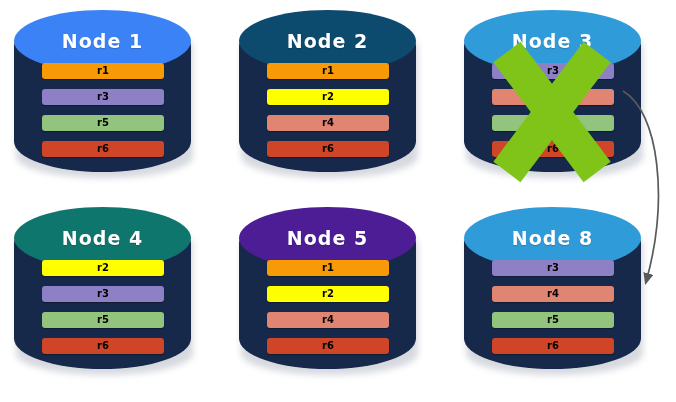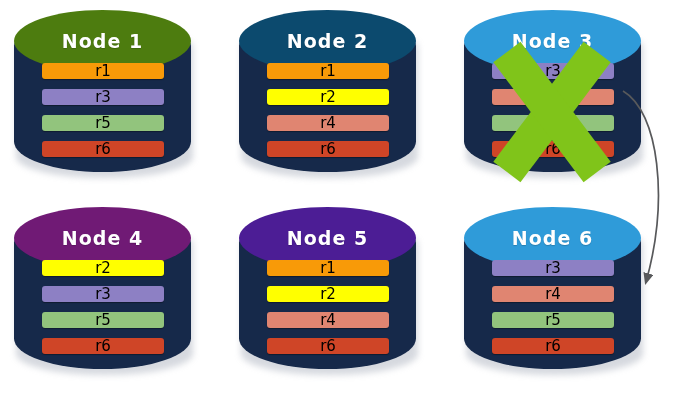--- a/index.html
+++ b/index.html
@@ -88,22 +88,22 @@
   .rec {
     height: 16px;
     margin-bottom: 10px;
     border-radius: 3px;
     display: flex;
     align-items: center;
     justify-content: center;
     box-shadow: 0 1px 1px rgba(0,0,0,0.35);
   }
   .rec-label {
-    font-size: 15px;
-    font-weight: normal;
+    font-size: 10px;
+    font-weight: bold;
     color: #000000;
     line-height: 1;
   }
 
   
   .x-mark {
     position: absolute;
     left: 20px;
     top: 38px;
     width: 140px;
@@ -133,21 +133,21 @@
   }
 </style>
 </head>
 <body style="background: rgb(255, 255, 255);">
 
 <div id="diagram">
 
   <div class="node node-row1 node-col1">
     <div class="cyl-shadow"></div>
     <div class="cyl-body" style="background: rgb(22, 41, 74);"></div>
-    <div class="cyl-top" style="background: #4d7c0f;">
+    <div class="cyl-top" style="background: #3b82f6;">
       <span class="cyl-title">Node  1</span>
     </div>
     <div class="records">
       <div class="rec" style="background: rgb(248, 154, 8);">
         <span class="rec-label">r1</span>
       </div>
       <div class="rec" style="background: rgb(141, 128, 196);">
         <span class="rec-label">r3</span>
       </div>
       <div class="rec" style="background: rgb(146, 196, 125);">
@@ -203,21 +203,21 @@
     </div>
     <div class="x-mark">
       <div class="x-bar x-bar-a" style="background: rgb(128, 196, 26);"></div>
       <div class="x-bar x-bar-b" style="background: rgb(128, 196, 26);"></div>
     </div>
   </div>
 
   <div class="node node-row2 node-col1">
     <div class="cyl-shadow"></div>
     <div class="cyl-body" style="background: rgb(22, 41, 74);"></div>
-    <div class="cyl-top" style="background: #701a75;">
+    <div class="cyl-top" style="background: #0f766e;">
       <span class="cyl-title">Node  4</span>
     </div>
     <div class="records">
       <div class="rec" style="background: rgb(255, 255, 0);">
         <span class="rec-label">r2</span>
       </div>
       <div class="rec" style="background: rgb(141, 128, 196);">
         <span class="rec-label">r3</span>
       </div>
       <div class="rec" style="background: rgb(146, 196, 125);">
@@ -248,21 +248,21 @@
       <div class="rec" style="background: rgb(207, 69, 39);">
         <span class="rec-label">r6</span>
       </div>
     </div>
   </div>
 
   <div class="node node-row2 node-col3">
     <div class="cyl-shadow"></div>
     <div class="cyl-body" style="background: rgb(22, 41, 74);"></div>
     <div class="cyl-top" style="background: rgb(47, 155, 217);">
-      <span class="cyl-title">Node  6</span>
+      <span class="cyl-title">Node  8</span>
     </div>
     <div class="records">
       <div class="rec" style="background: rgb(141, 128, 196);">
         <span class="rec-label">r3</span>
       </div>
       <div class="rec" style="background: rgb(224, 133, 113);">
         <span class="rec-label">r4</span>
       </div>
       <div class="rec" style="background: rgb(146, 196, 125);">
         <span class="rec-label">r5</span>

